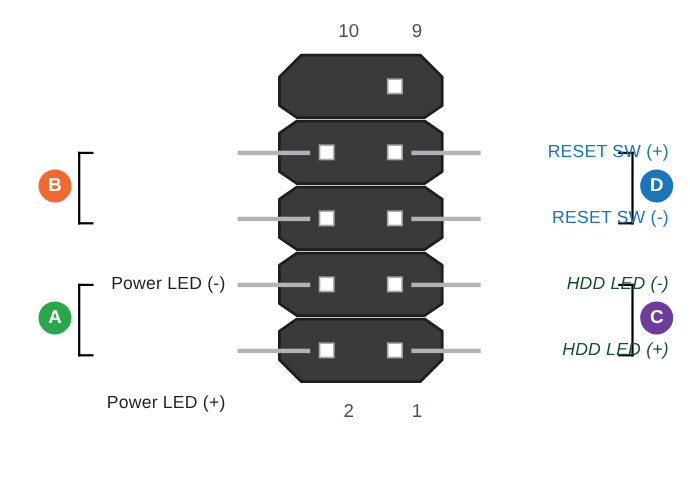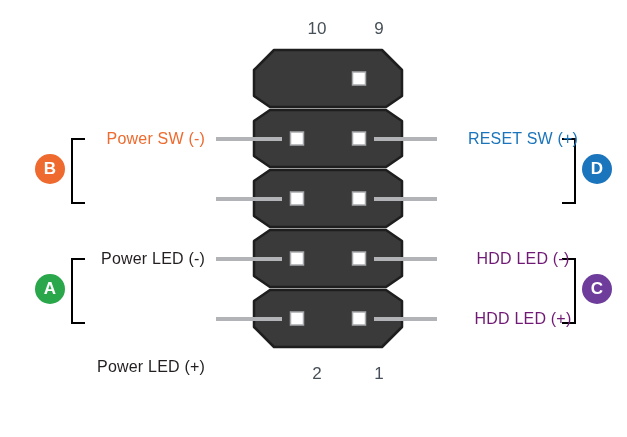--- a/index.html
+++ b/index.html
@@ -18,24 +18,24 @@
 
   
   .leader{position:absolute;height:4px;background:#B1B3B6;z-index:3;}
 
   
   .sig{
     position:absolute;height:18px;line-height:18px;
     font-size:16px;letter-spacing:0.2px;white-space:nowrap;z-index:4;
   }
   .sig.left{left:40px;width:165px;text-align:right;}
-  .sig.right{left:438px;width:170px;text-align:center;}
+  .sig.right{left:438px;width:170px;text-align:right;}
   .c-orange{color:#EE6A2E;}
   .c-blue{color:#1B75BC;}
-  .c-purple{color:#701a75;}
+  .c-purple{color:#14532d;font-style:italic;}
   .c-dark{color:#231F20;}
 
   
   .bracket{position:absolute;width:12px;height:62px;z-index:2;}
   .bracket.left-side{border-left:2px solid;border-top:2px solid;border-bottom:2px solid;}
   .bracket.right-side{border-right:2px solid;border-top:2px solid;border-bottom:2px solid;}
   .b-orange{border-color:#EE6A2E;}
   .b-green{border-color:#2AA64B;}
   .b-blue{border-color:#1B75BC;}
   .b-purple{border-color:#6E3D9B;}
@@ -103,25 +103,25 @@
   <div class="leader" style="left:216px;top:137px;width:66px;"></div>
   <div class="leader" style="left:216px;top:197px;width:66px;"></div>
   <div class="leader" style="left:216px;top:257px;width:66px;"></div>
   <div class="leader" style="left:216px;top:317px;width:66px;"></div>
 
   <div class="leader" style="left:374px;top:137px;width:63px;"></div>
   <div class="leader" style="left:374px;top:197px;width:63px;"></div>
   <div class="leader" style="left:374px;top:257px;width:63px;"></div>
   <div class="leader" style="left:374px;top:317px;width:63px;"></div>
 
-  <div class="sig left c-orange" style="top:130px;">Power SW (-)</div>
   <div class="sig left c-dark" style="top:250px;">Power LED (-)</div>
   <div class="sig left c-dark" style="top:310px;margin-top:48px;">Power LED (+)</div>
 
   <div class="sig right c-blue" style="top:130px;">RESET SW (+)</div>
+  <div class="sig right c-blue" style="top:190px;">RESET SW (-)</div>
   <div class="sig right c-purple" style="top:250px;">HDD LED (-)</div>
   <div class="sig right c-purple" style="top:310px;">HDD LED (+)</div>
 
   <div class="bracket left-side b-orange" style="left:71px;top:138px;"></div>
   <div class="bracket left-side b-green" style="left:71px;top:258px;"></div>
   <div class="bracket right-side b-blue" style="left:562px;top:138px;"></div>
   <div class="bracket right-side b-purple" style="left:562px;top:258px;"></div>
 
   <div class="badge bg-orange" style="left:35px;top:154px;">B</div>
   <div class="badge bg-green" style="left:35px;top:274px;">A</div>

